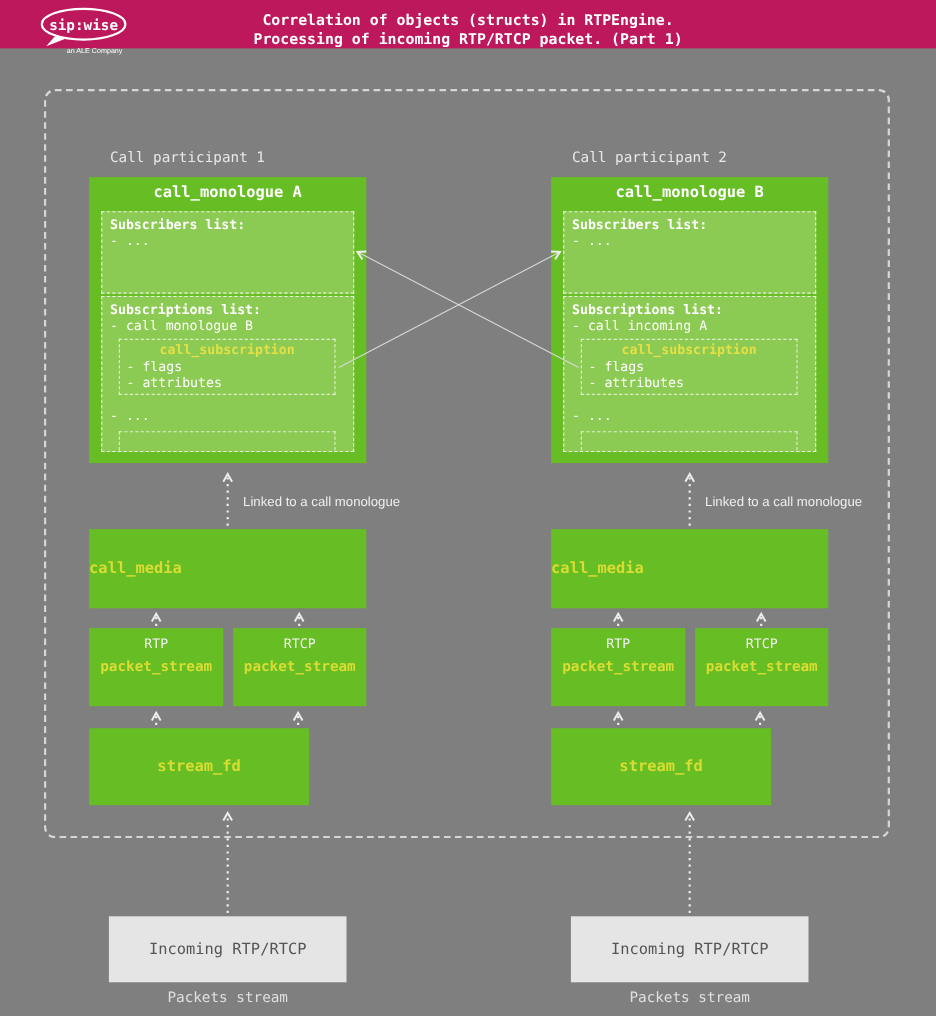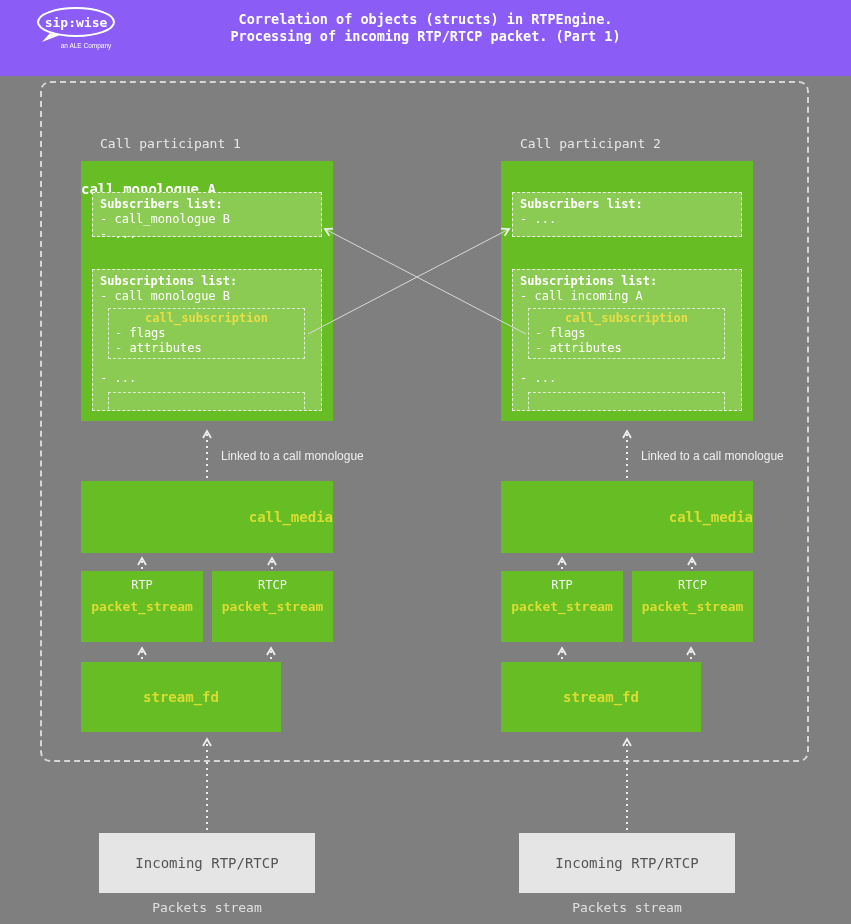--- a/index.html
+++ b/index.html
@@ -1,50 +1,50 @@
 <!DOCTYPE html>
 <html><head>
 <meta charset="utf-8">
 <style>
   * { margin:0; padding:0; box-sizing:border-box; }
   html,body { background:#7f7f7f; }
   .page { position:relative; width:851px; height:924px; background:#7f7f7f;
           font-family:"DejaVu Sans Mono","Liberation Mono",monospace; overflow:hidden; }
 
-  .header { position:absolute; left:0; right:0; top:0; height:76px; background:#8b5cf6; }
+  .header { position:absolute; left:0; right:0; top:0; height:44px; background:#be185d; }
   .title  { position:absolute; left:0; right:0; top:11px; text-align:center; color:#ffffff;
             font-weight:bold; font-size:13.5px; line-height:17px; }
   .logo   { position:absolute; left:28px; top:6px; }
 
   .frame  { position:absolute; left:40px; top:81px; width:769px; height:681px;
             border:2px dashed #d6d6d6; border-radius:10px; }
 
   .participant { position:absolute; top:0; width:252px; height:924px; }
   .p1 { left:81px; } .p2 { left:501px; }
 
   .plabel { position:absolute; left:19px; top:136px; color:#e8e8e8; font-size:13px; }
 
   .monologue  { position:absolute; left:0; top:161px; width:252px; height:260px; background:#67bd24; }
-  .mono-title { padding-top:20px; color:#ffffff; font-weight:bold; font-size:14px; }
+  .mono-title { padding-top:6px; text-align:center; color:#ffffff; font-weight:bold; font-size:14px; }
   .sublist { position:absolute; left:11px; width:230px; background:#8ccb53;
              border:1px dashed rgba(255,255,255,0.8); color:#ffffff; font-size:12px;
              line-height:15px; padding:4px 7px; }
-  .subscribers   { top:31px;  height:45px; }
+  .subscribers   { top:31px;  height:75px; }
   .subscriptions { top:108px; height:142px; overflow:hidden; }
   .sl-title { font-weight:bold; }
   .sub-box  { margin:4px 9px 0 8px; border:1px dashed rgba(255,255,255,0.7); padding:2px 6px; }
   .sub-title { color:#e6df45; font-weight:bold;text-align:center; }
   .ellipsis { margin-top:12px; }
   .more-box { margin:6px 9px 0 8px; border:1px dashed rgba(255,255,255,0.7); height:22px; }
 
   .linked-label { position:absolute; left:140px; top:449px; color:#eeeeee;
                   font-family:"Liberation Sans",sans-serif; font-size:12px; white-space:nowrap; }
 
   .media-box { position:absolute; left:0; top:481px; width:252px; height:72px; background:#67bd24;
-               display:flex; align-items:center; justify-content:flex-end; }
+               display:flex; align-items:center; justify-content:flex-start; }
   .ylabel { color:#d9dd33; font-weight:bold; font-size:14px; }
 
   .ps-box   { position:absolute; top:571px; height:71px; background:#67bd24; }
   .ps-left  { left:0;   width:122px; }
   .ps-right { left:131px; width:121px; }
   .ps-proto { margin-top:7px; text-align:center; color:#f2f2f2; font-size:12px; font-weight:normal; }
   .ps-name  { margin-top:7px; text-align:center; font-size:13px; }
 
   .fd-box { position:absolute; left:0; top:662px; width:200px; height:70px; background:#67bd24;
             display:flex; align-items:center; justify-content:center; }
@@ -77,21 +77,20 @@
   </div>
 
   <div class="frame"></div>
 
   <div class="participant p1">
     <div class="plabel">Call participant 1</div>
     <div class="monologue">
       <div class="mono-title">call_monologue A</div>
       <div class="sublist subscribers">
         <div class="sl-title">Subscribers list:</div>
-        <div>- call_monologue B</div>
         <div>- ...</div>
       </div>
       <div class="sublist subscriptions">
         <div class="sl-title">Subscriptions list:</div>
         <div>- call monologue B</div>
         <div class="sub-box">
           <div class="sub-title">call_subscription</div>
           <div>- flags</div>
           <div>- attributes</div>
         </div>
@@ -116,20 +115,21 @@
     </div>
     <div class="incoming">
       <span>Incoming RTP/RTCP</span>
     </div>
     <div class="packets-label">Packets stream</div>
   </div>
 
   <div class="participant p2">
     <div class="plabel">Call participant 2</div>
     <div class="monologue">
+      <div class="mono-title">call_monologue B</div>
       <div class="sublist subscribers">
         <div class="sl-title">Subscribers list:</div>
         <div>- ...</div>
       </div>
       <div class="sublist subscriptions">
         <div class="sl-title">Subscriptions list:</div>
         <div>- call incoming A</div>
         <div class="sub-box">
           <div class="sub-title">call_subscription</div>
           <div>- flags</div>

